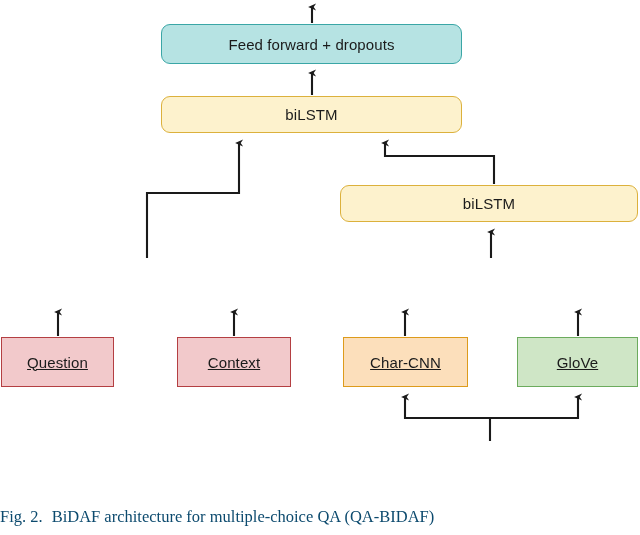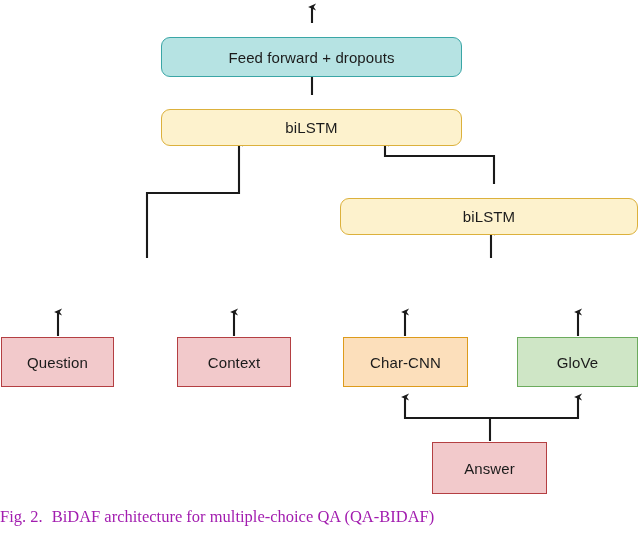--- a/index.html
+++ b/index.html
@@ -34,22 +34,22 @@
     display: flex;
     align-items: center;
     justify-content: center;
     font-size: 15px;
     color: #1b1b1b;
     letter-spacing: 0.1px;
     line-height: 1;
     white-space: nowrap;
     z-index: 3;
   }
-  .node.rounded { border-radius: 9px; margin-top: 13px; }
-  .node.square  { border-radius: 0px; }
+  .node.rounded { border-radius: 9px; }
+  .node.square  { border-radius: 0px; text-decoration: underline; }
 
   .n-feedforward {
     left: 161px; top: 24px; width: 301px; height: 40px;
     background: #b6e3e3;
     border: 1.6px solid #3aa6a6;
   }
   .n-bilstm-top {
     left: 161px; top: 96px; width: 301px; height: 37px;
     background: #fdf2cd;
     border: 1.6px solid #dcb13c;
@@ -95,21 +95,21 @@
     border: 1.8px solid #b43f42;
   }
 
   #caption {
     position: absolute;
     left: 0px;
     top: 507px;
     width: 640px;
     font-family: "Liberation Serif", serif;
     font-size: 16.5px;
-    color: #a21caf;
+    color: #0c4a6e;
     white-space: nowrap;
     z-index: 4;
   }
   #caption .cap-num { margin-right: 9px; }
 </style>
 </head>
 <body>
 
 <div id="figure">
 
@@ -158,19 +158,18 @@
 
 
   <div class="node square n-question">Question</div>
 
   <div class="node square n-context">Context</div>
 
   <div class="node square n-charcnn">Char-CNN</div>
 
   <div class="node square n-glove">GloVe</div>
 
-  <div class="node square n-answer">Answer</div>
 
   <div id="caption">
     <span class="cap-num">Fig. 2.</span><span>BiDAF architecture for multiple-choice QA (QA-BIDAF)</span>
   </div>
 
 </div>
 
 </body></html>

